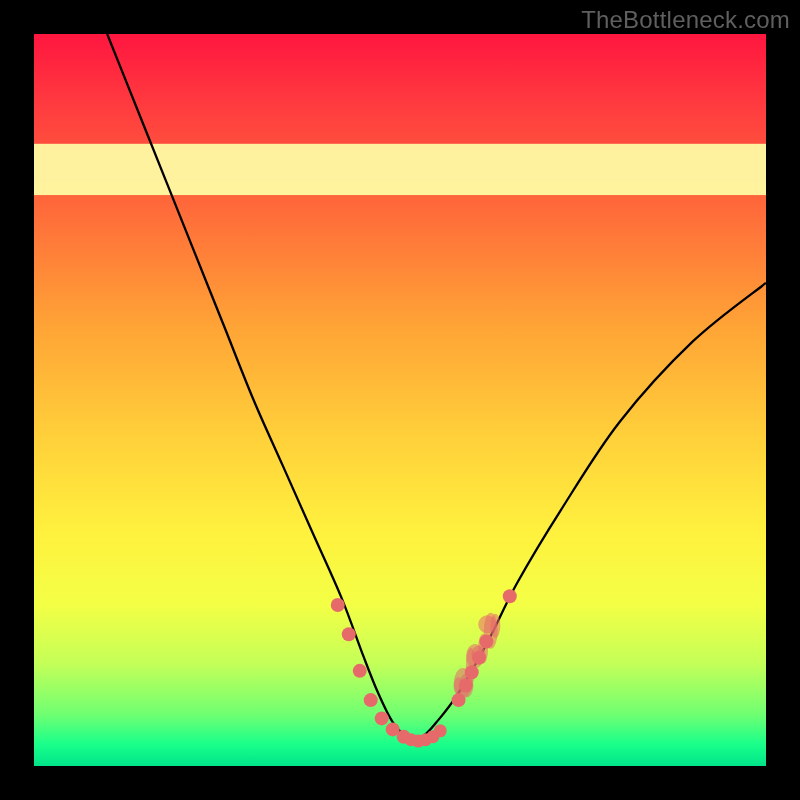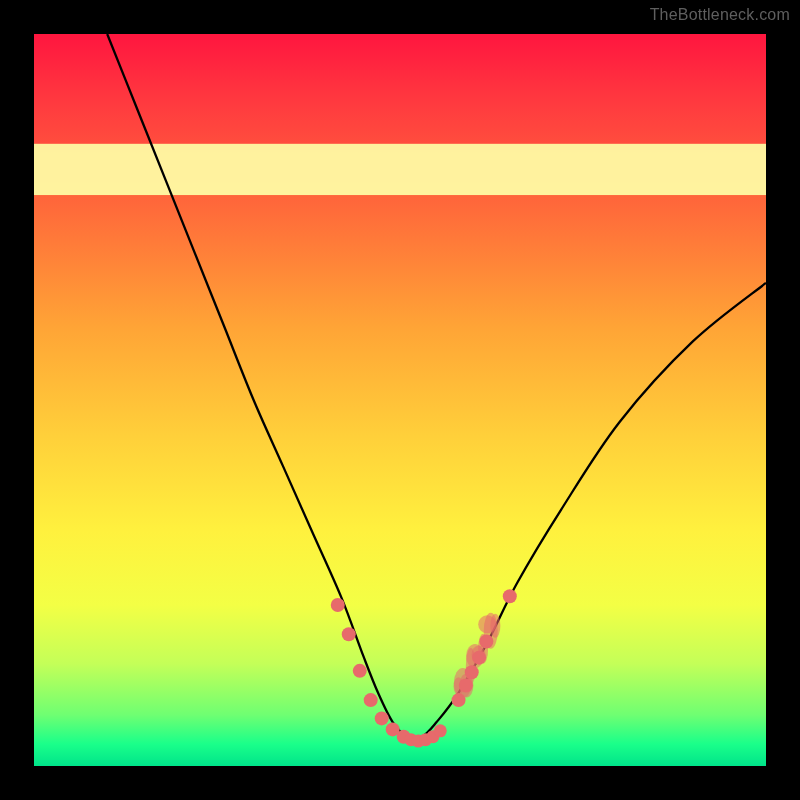--- a/index.html
+++ b/index.html
@@ -39,21 +39,21 @@
       #6fff72 93%,
       #1aff8a 97%,
       #00e48a 100%
     );
   }
   .attribution {
     position: absolute;
     top: 6px;
     right: 10px;
     color: #5f5f5f;
-    font-size: 16px;
+    font-size: 24px;
     font-weight: 500;
     letter-spacing: 0.2px;
     pointer-events: none;
   }
   svg.overlay {
     position: absolute;
     left: 0;
     top: 0;
     width: 732px;
     height: 732px;

